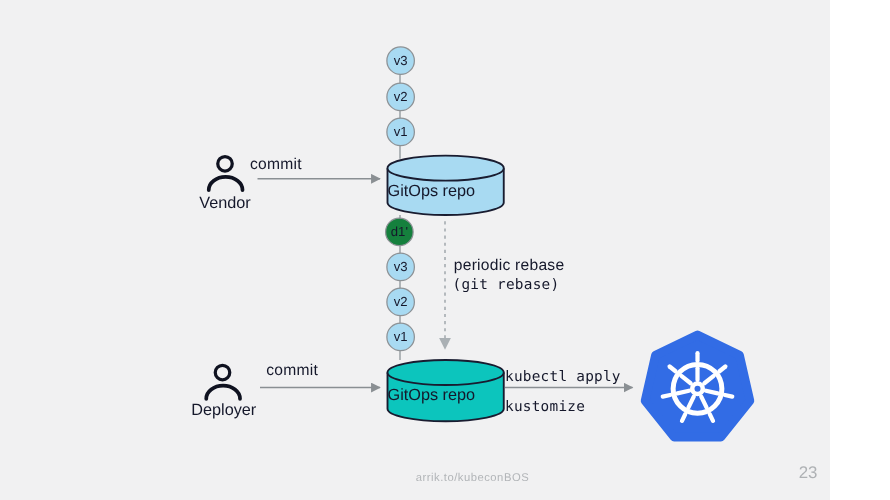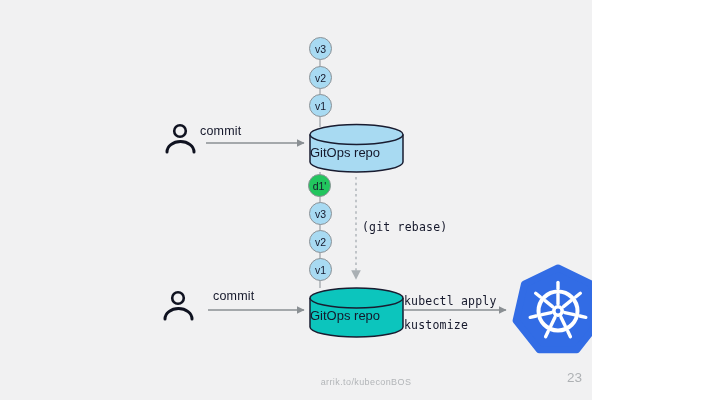--- a/index.html
+++ b/index.html
@@ -1,18 +1,18 @@
 <!DOCTYPE html>
 <html><head>
 <meta charset="utf-8">
 <style>
   html,body{margin:0;padding:0;}
   .slide{
     position:relative;
-    width:592px;height:400px;
+    width:664px;height:400px;
     background:#f1f1f2;
     overflow:hidden;
     font-family:"Liberation Sans", sans-serif;
     color:#15182b;
   }
   .layer{position:absolute;left:0;top:0;}
   .lbl{
     position:absolute;
     font-size:12.5px;
     color:#15182b;
@@ -25,40 +25,40 @@
     position:absolute;
     width:21px;height:21px;
     border-radius:50%;
     background:#a8daf2;
     border:1px solid #8d9296;
     display:flex;align-items:center;justify-content:center;
     font-size:10.5px;
     color:#15182b;
     z-index:3;
   }
-  .commit-circle.teal{background:#22c55e;}
+  .commit-circle.teal{background:#15803d;}
   .repo-label{
     position:absolute;
     width:93px;
     font-size:13px;
     z-index:4;
   }
   .actor-label{
     position:absolute;
     text-align:center;
     font-size:13px;
     width:80px;
   }
   .footer-left{
     position:absolute;left:32px;top:377px;
     font-size:9px;color:#b2b5b8;letter-spacing:0.4px;
   }
   .footer-left .it{font-style:italic;}
   .footer-center{
-    position:absolute;left:256px;top:377px;width:220px;
+    position:absolute;left:268px;top:377px;width:220px;
     text-align:center;font-size:9px;color:#b2b5b8;letter-spacing:0.4px;
   }
   .footer-page{
     position:absolute;right:10px;top:370px;
     font-size:13.5px;color:#aeb1b4;text-align:right;
   }
 </style>
 </head>
 <body>
 
@@ -135,23 +135,26 @@
   <div class="commit-circle" style="left:309px;top:94px;">v1</div>
 
   <div class="commit-circle teal" style="left:308px;top:174px;">d1'</div>
   <div class="commit-circle" style="left:309px;top:202px;">v3</div>
   <div class="commit-circle" style="left:309px;top:230px;">v2</div>
   <div class="commit-circle" style="left:309px;top:258px;">v1</div>
 
   <div class="repo-label" style="left:310px;top:145px;">GitOps repo</div>
   <div class="repo-label" style="left:310px;top:308px;">GitOps repo</div>
 
+  <div class="actor-label" style="left:140px;top:154px;">Vendor</div>
+  <div class="actor-label" style="left:139px;top:320px;">Deployer</div>
 
   <div class="lbl center" style="left:200px;top:124px;width:90px;">commit</div>
   <div class="lbl center" style="left:213px;top:289px;width:90px;">commit</div>
+  <div class="lbl" style="left:363px;top:205px;">periodic rebase</div>
   <div class="lbl mono" style="left:362px;top:220px;">(git rebase)</div>
   <div class="lbl mono center" style="left:404px;top:318px;width:100px;">kustomize</div>
   <div class="lbl mono center" style="left:404px;top:294px;width:100px;">kubectl apply</div>
 
   <div class="footer-center">arrik.to/kubeconBOS</div>
   <div class="footer-page">23</div>
 
 </div>
 
 </body></html>

